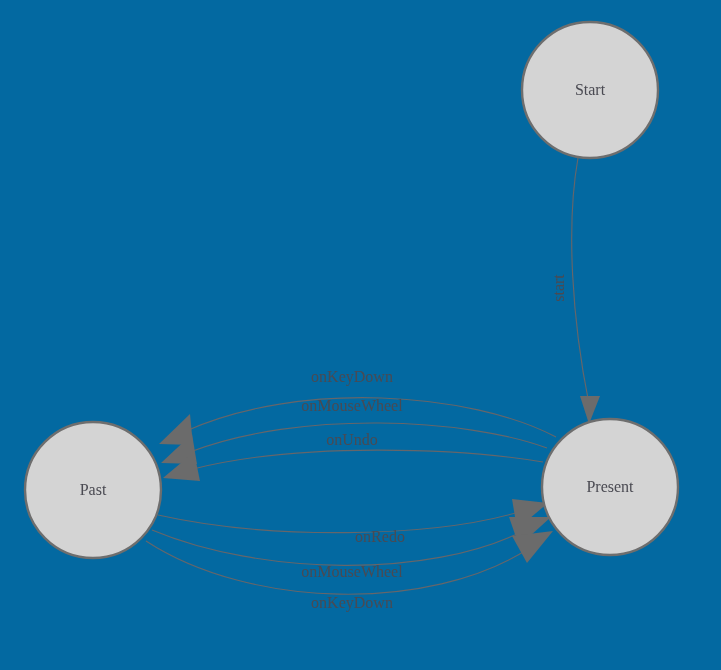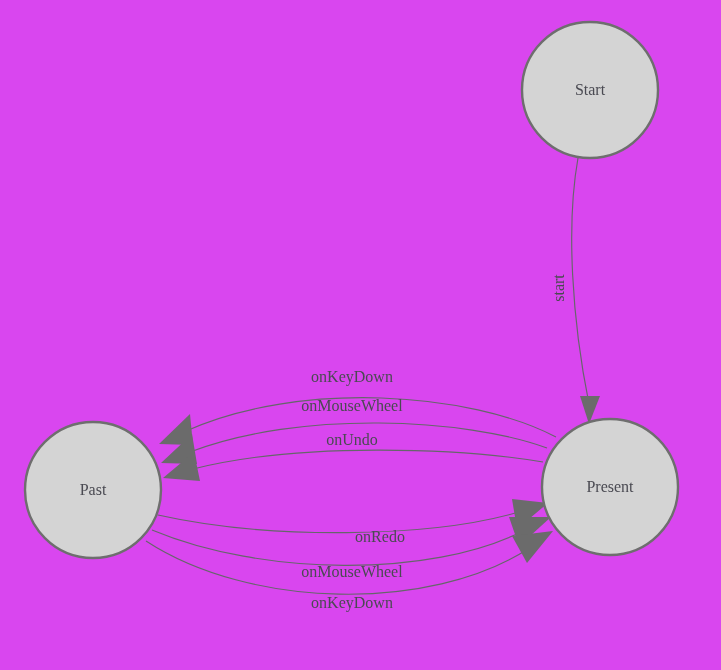--- a/index.html
+++ b/index.html
@@ -10,21 +10,21 @@
   body {
     width: 721px;
     height: 670px;
     font-family: "Liberation Serif", "DejaVu Serif", serif;
     overflow: hidden;
   }
   #diagram-root {
     position: relative;
     width: 721px;
     height: 670px;
-    background: #d946ef;
+    background: #0369a1;
   }
   svg#state-diagram {
     display: block;
     width: 721px;
     height: 670px;
   }
   .node-circle {
     fill: #d4d4d4;
     stroke: #6e6e6e;
     stroke-width: 2.4;

